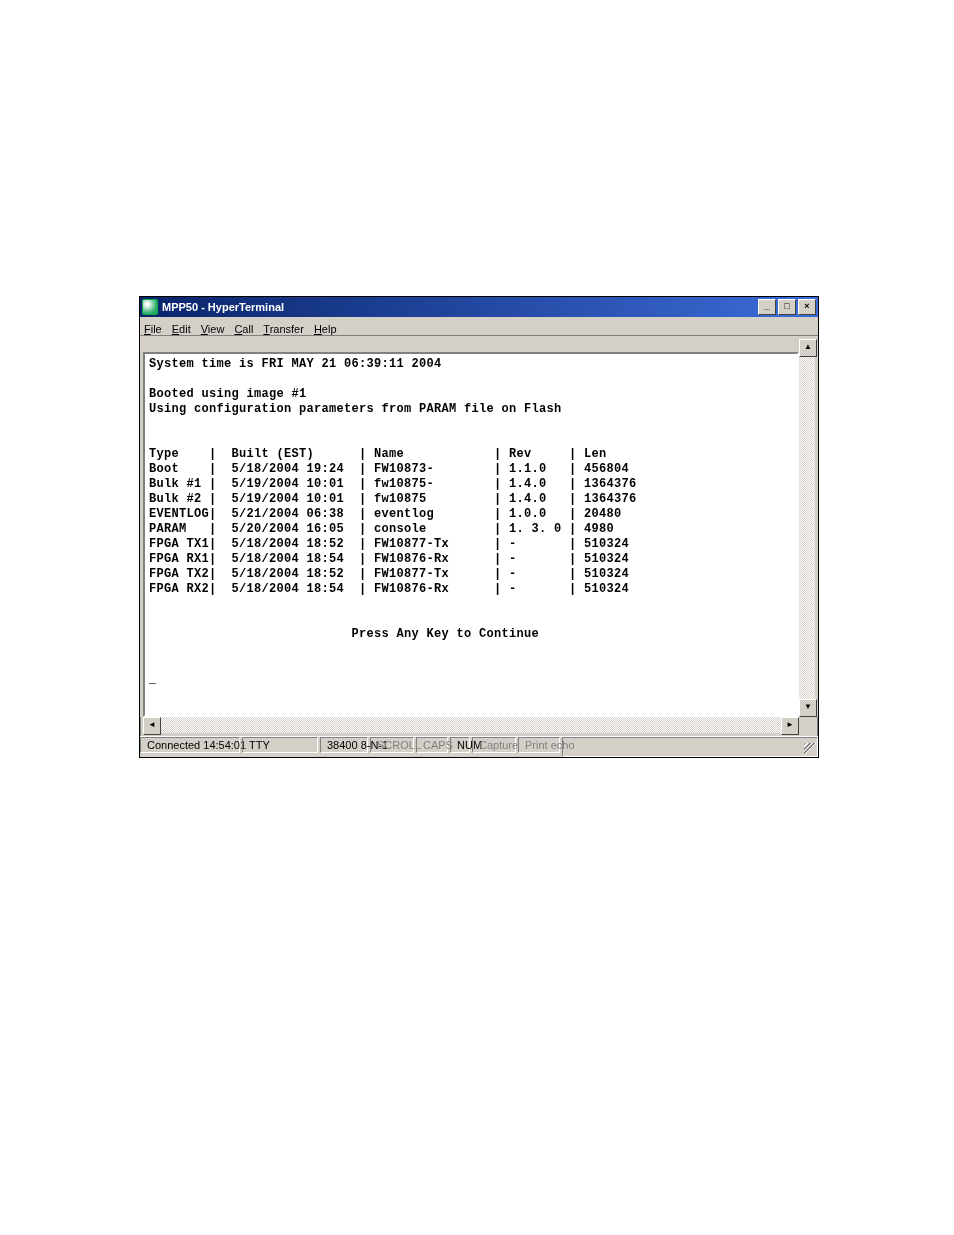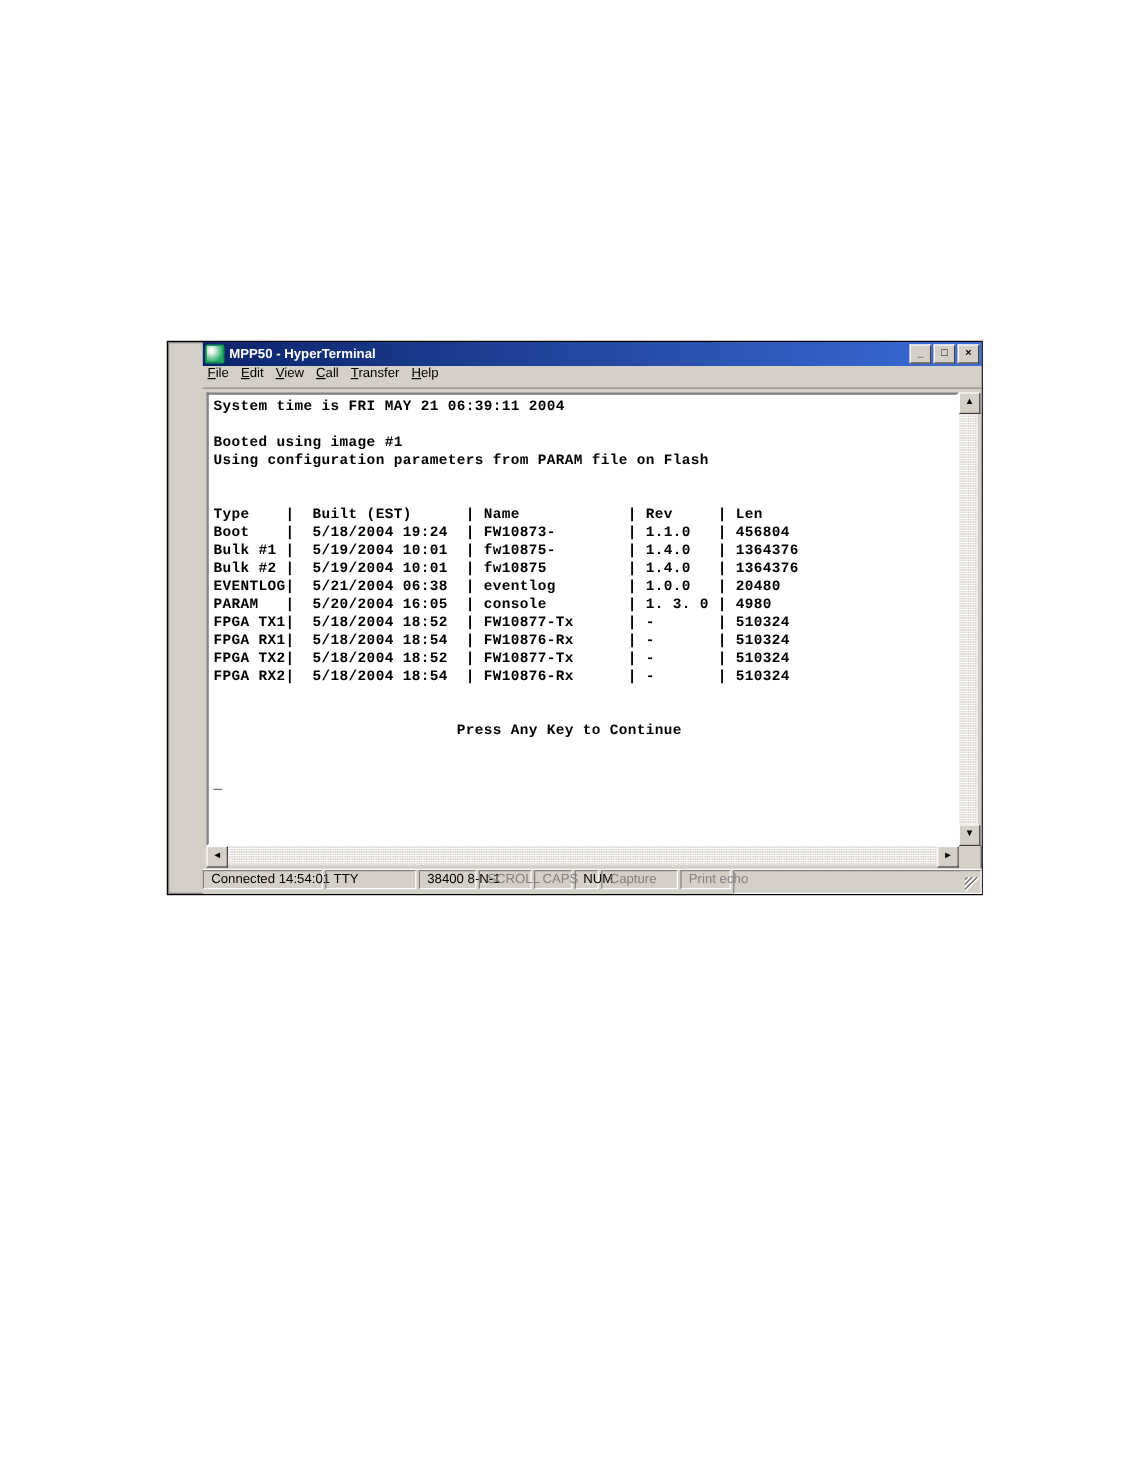--- a/index.html
+++ b/index.html
@@ -11,30 +11,29 @@
     font-family: Tahoma, Arial, sans-serif;
   }
   .page {
     width: 954px;
     height: 1235px;
     position: relative;
   }
   .window {
     position: absolute;
     left: 139px;
-    top: 284px;
+    top: 296px;
     width: 680px;
     height: 462px;
     border: 1px solid #000;
     background: #d4d0c8;
     box-shadow: 0 0 0 1px #808080 inset;
     display: flex;
     flex-direction: column;
     box-sizing: border-box;
-    padding-left: 29px;
   }
   .titlebar {
     height: 20px;
     background: linear-gradient(to right, #0a246a, #3c6cd8);
     color: #fff;
     display: flex;
     align-items: center;
     padding: 0 2px;
     font-size: 11px;
     font-weight: bold;
@@ -68,21 +67,21 @@
     font-size: 9px;
     line-height: 12px;
     text-align: center;
     font-family: Arial, sans-serif;
     color: #000;
   }
   .menubar {
     height: 18px;
     background: #d4d0c8;
     display: flex;
-    align-items: flex-start;
+    align-items: flex-end;
     padding: 0 4px;
     font-size: 11px;
     color: #000;
     border-bottom: 1px solid #808080;
     gap: 10px;
   }
   .menubar .menu-item {
     cursor: default;
   }
   .menubar .menu-item .ul {
@@ -91,21 +90,21 @@
   .content-wrap {
     flex: 1 1 auto;
     display: flex;
     flex-direction: row;
     background: #d4d0c8;
     position: relative;
     overflow: hidden;
   }
   .terminal-border {
     flex: 1 1 auto;
-    margin: 3px 0 0 3px;
+    margin: 16px 0 0 3px;
     border-top: 2px solid #808080;
     border-left: 2px solid #808080;
     border-right: 2px solid #fff;
     border-bottom: 2px solid #fff;
     background: #fff;
     position: relative;
     overflow: hidden;
   }
   .terminal {
     padding: 3px 4px;
@@ -270,21 +269,21 @@
       <div class="corner"></div>
     </div>
 
     <div class="statusbar">
       <div class="status-cell" style="width:100px">Connected 14:54:01</div>
       <div class="status-cell" style="width:76px">TTY</div>
       <div class="status-cell" style="width:48px">38400 8-N-1</div>
       <div class="status-cell dim" style="width:44px">SCROLL</div>
       <div class="status-cell dim" style="width:32px">CAPS</div>
       <div class="status-cell" style="width:20px">NUM</div>
-      <div class="status-cell dim" style="width:64px">Capture</div>
+      <div class="status-cell dim" style="width:44px">Capture</div>
       <div class="status-cell dim" style="width:42px">Print echo</div>
       <div class="status-resize">
         <div class="resize-grip"></div>
       </div>
     </div>
 
   </div>
 </div>
 
 </body></html>

